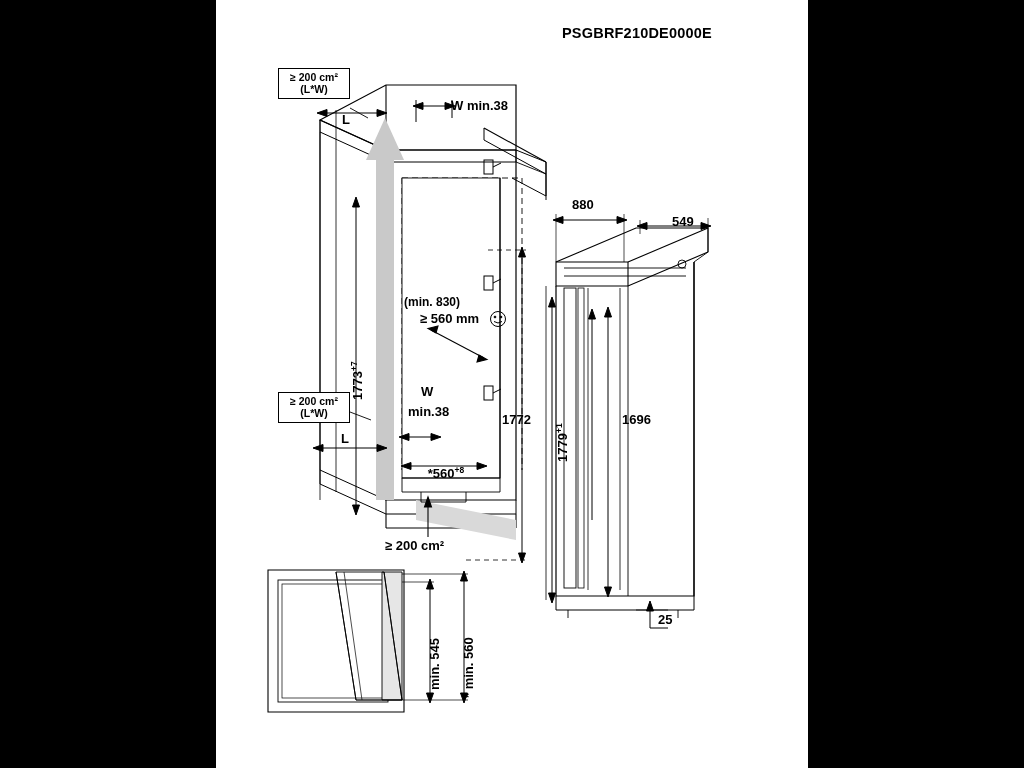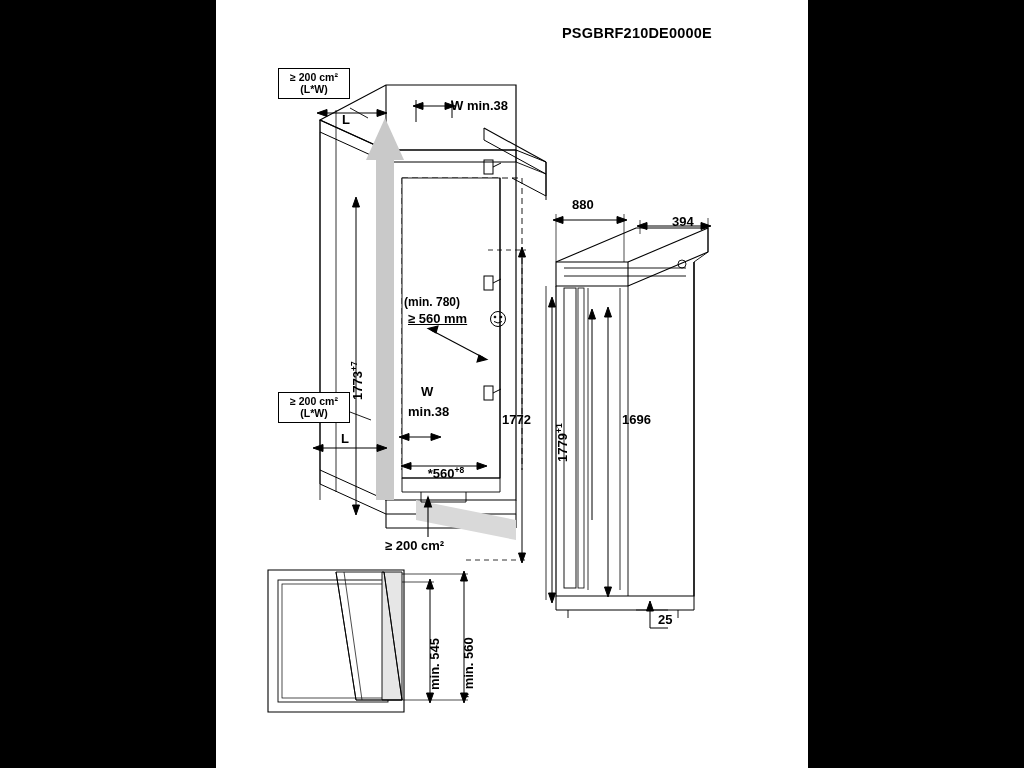--- a/index.html
+++ b/index.html
@@ -321,43 +321,43 @@
 
     <div class="lbl dim" style="left:205px; top:385px;">W</div>
     <div class="lbl dim" style="left:192px; top:405px;">min.38</div>
 
     <div style="position:absolute; left:134px; top:400px;">
       <div class="lbl dim rot" style="left:0; top:0; transform:rotate(-90deg); white-space:nowrap;">
         <span>1773</span><span class="sup">+7</span>
       </div>
     </div>
 
-    <div class="lbl dim-sm" style="left:188px; top:296px;">(min. 780)</div>
-
-    <div class="lbl dim" style="left:192px; top:312px;text-decoration:underline;">≥ 560 mm</div>
+    <div class="lbl dim-sm" style="left:188px; top:296px;">(min. 830)</div>
+
+    <div class="lbl dim" style="left:204px; top:312px;">≥ 560 mm</div>
 
     <div class="lbl dim" style="left:190px; top:451px;">
       <span>*560</span><span class="sup">+8</span>
     </div>
 
     <div class="lbl dim" style="left:286px; top:413px;">1772</div>
 
     <div class="lbl dim" style="left:169px; top:539px;">≥ 200 cm²</div>
 
     <div style="position:absolute; left:339px; top:462px;">
       <div class="lbl dim rot" style="left:0; top:0; transform:rotate(-90deg); white-space:nowrap;">
         <span>1779</span><span class="sup">+1</span>
       </div>
     </div>
 
     <div class="lbl dim" style="left:406px; top:413px;">1696</div>
 
     <div class="lbl dim" style="left:356px; top:198px;">880</div>
 
-    <div class="lbl dim" style="left:456px; top:215px;">394</div>
+    <div class="lbl dim" style="left:456px; top:215px;">549</div>
 
     <div class="lbl dim" style="left:442px; top:613px;">25</div>
 
     <div style="position:absolute; left:212px; top:690px;">
       <div class="lbl dim rot" style="left:0; top:0; transform:rotate(-90deg); white-space:nowrap;">min. 545</div>
     </div>
 
     <div style="position:absolute; left:246px; top:698px;">
       <div class="lbl dim rot" style="left:0; top:0; transform:rotate(-90deg); white-space:nowrap;">* min. 560</div>
     </div>

